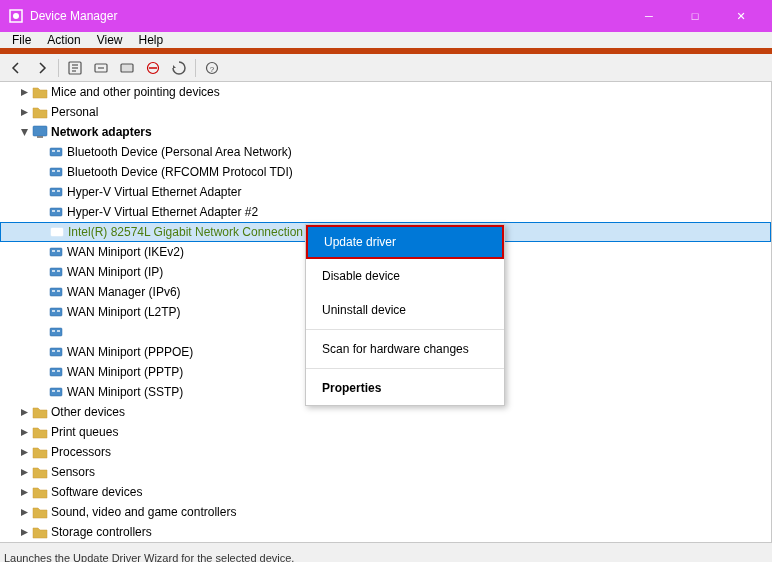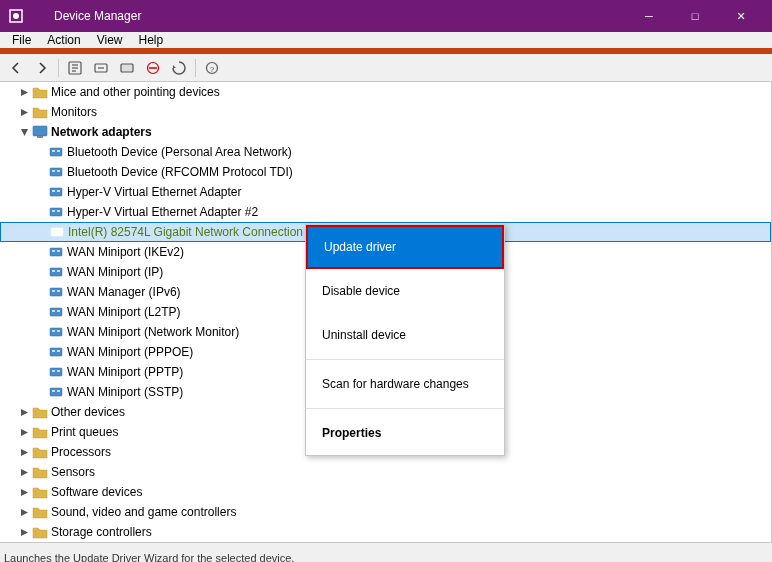--- a/index.html
+++ b/index.html
@@ -7,28 +7,27 @@
       font-family: 'Segoe UI', Tahoma, sans-serif;
       font-size: 12px;
       background: #f0f0f0;
       width: 772px;
       height: 562px;
       overflow: hidden;
     }
 
     
     .title-bar {
-      background: #701a75;
+      background: #d946ef;
       color: white;
       display: flex;
       align-items: center;
       height: 30px;
       padding: 16px 8px;
       user-select: none;
-      gap: 24px;
     }
     .title-bar-icon {
       width: 16px;
       height: 16px;
       margin-right: 6px;
       display: flex;
       align-items: center;
       justify-content: center;
     }
     .title-bar-title {
@@ -162,21 +161,21 @@
       box-shadow: 2px 2px 6px rgba(0,0,0,0.25);
       width: 200px;
       z-index: 100;
       top: 142px;
       left: 305px;
     }
     .context-menu-item {
       padding: 15px 16px;
       cursor: pointer;
       font-size: 12px;
-      height: 44px;
+      height: 34px;
       display: flex;
       align-items: center;
     }
     .context-menu-item.highlighted {
       background: #0078d7;
       color: white;
       border: 2px solid #cc0000;
     }
     .context-menu-item.bold { font-weight: bold; }
     .context-menu-sep {
@@ -296,21 +295,21 @@
         <span class="expand-icon">
           <svg width="9" height="9" viewBox="0 0 9 9">
             <polygon points="1,1 8,4.5 1,8" fill="#555"></polygon>
           </svg>
         </span>
         <span class="node-icon">
           <svg width="16" height="16" viewBox="0 0 16 16">
       <path d="M1 4 h5 l2 2 h7 v8 H1 z" fill="#dcb44a" stroke="#c8983a" stroke-width="0.5"></path>
     </svg>
         </span>
-        <span>Monitors</span>
+        <span>Personal</span>
       </div>
       <div class="tree-item">
         <span class="indent" style="width: 16px;"></span>
         <span class="expand-icon">
           <svg width="9" height="9" viewBox="0 0 9 9">
             <polygon points="1,1 8,1 4.5,8" fill="#555"></polygon>
           </svg>
         </span>
         <span class="node-icon">
           <svg width="16" height="16" viewBox="0 0 16 16">
@@ -431,21 +430,20 @@
       <div class="tree-item">
         <span class="indent" style="width: 32px;"></span>
         <span class="expand-icon"></span>
         <span class="node-icon">
           <svg width="16" height="16" viewBox="0 0 16 16">
       <rect x="2" y="4" width="12" height="8" rx="1" fill="#4a8cc8" stroke="#2a6aa8" stroke-width="0.5"></rect>
       <rect x="4" y="6" width="3" height="2" fill="white" opacity="0.7"></rect>
       <rect x="9" y="6" width="3" height="2" fill="white" opacity="0.7"></rect>
     </svg>
         </span>
-        <span>WAN Miniport (Network Monitor)</span>
       </div>
       <div class="tree-item">
         <span class="indent" style="width: 32px;"></span>
         <span class="expand-icon"></span>
         <span class="node-icon">
           <svg width="16" height="16" viewBox="0 0 16 16">
       <rect x="2" y="4" width="12" height="8" rx="1" fill="#4a8cc8" stroke="#2a6aa8" stroke-width="0.5"></rect>
       <rect x="4" y="6" width="3" height="2" fill="white" opacity="0.7"></rect>
       <rect x="9" y="6" width="3" height="2" fill="white" opacity="0.7"></rect>
     </svg>

